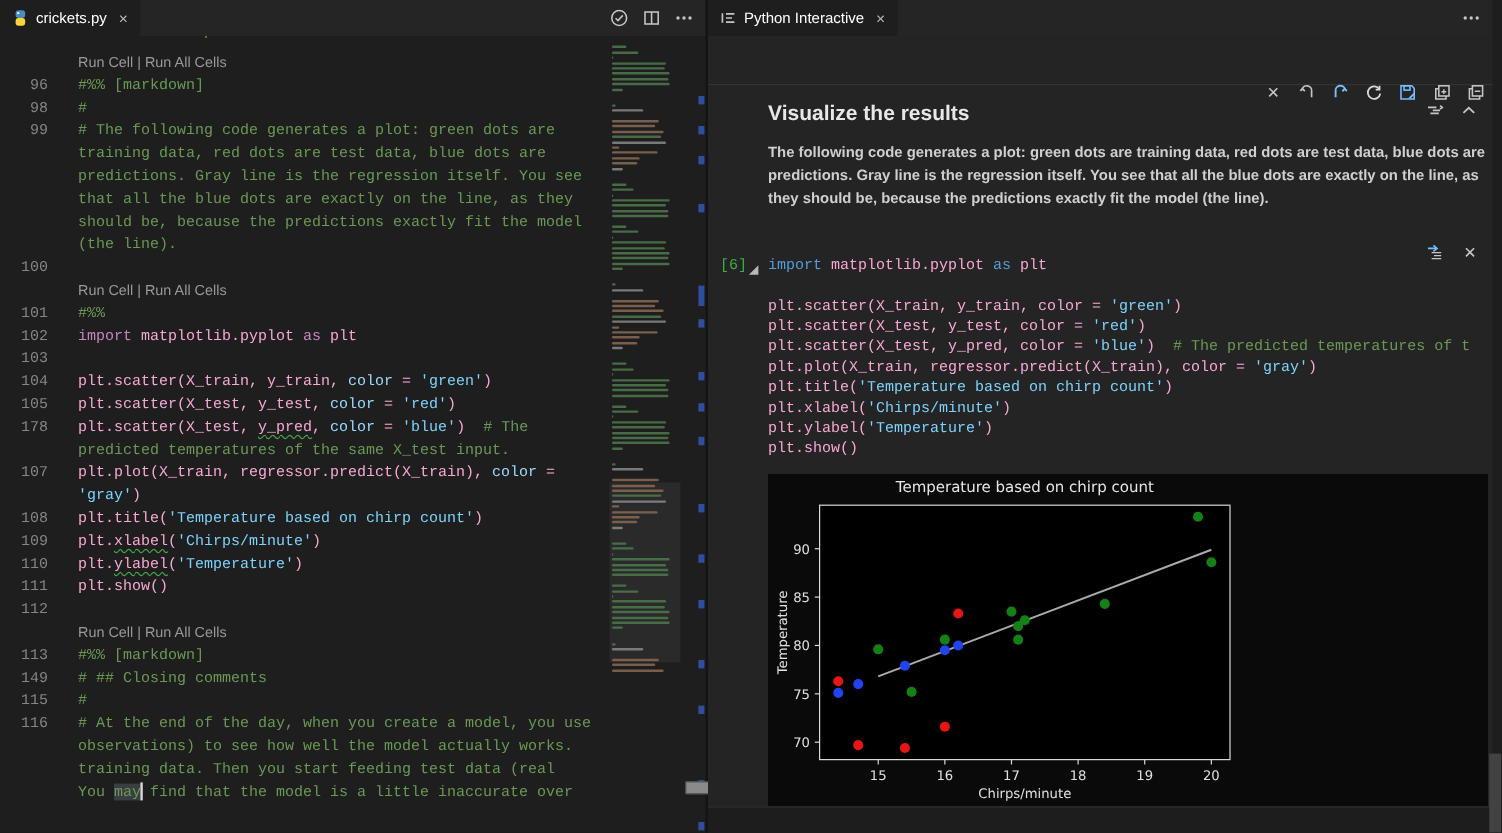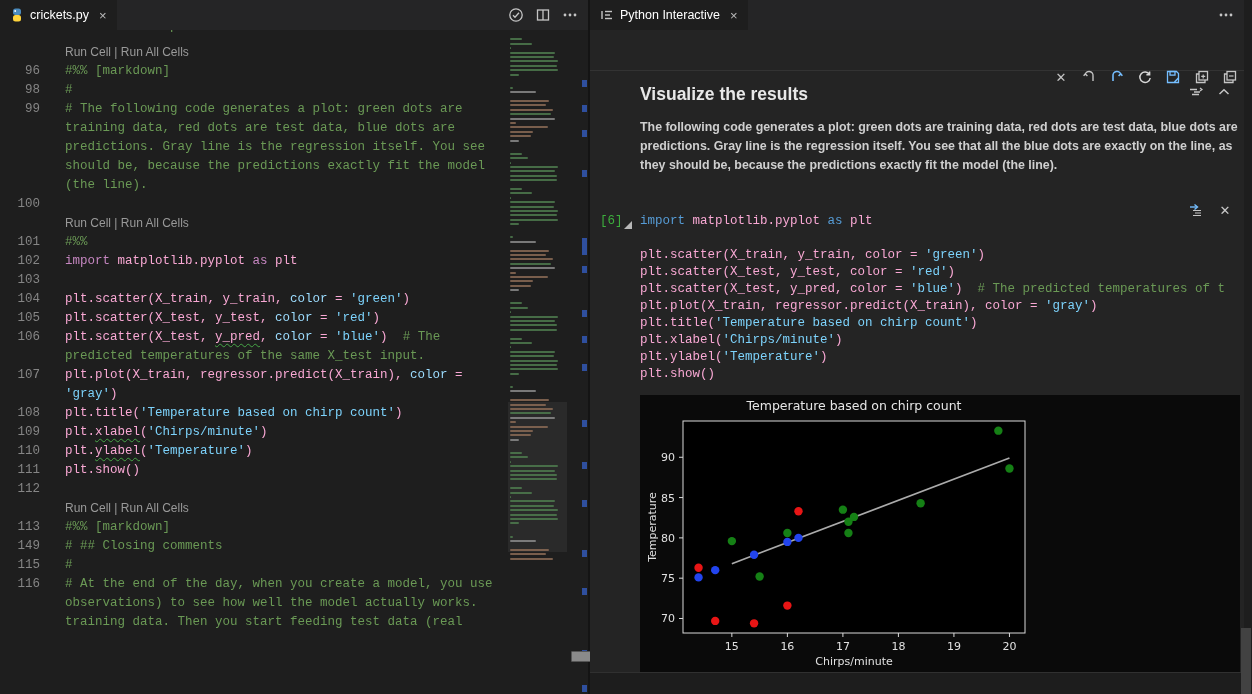--- a/index.html
+++ b/index.html
@@ -101,46 +101,47 @@
 
   <div id="left-editor">
     <div id="clipped-line">model and the predictions are reduced to mathematics?</div>
     <div id="code-scroll">
         <div class="crow"><span class="ln"></span><span class="ctext lenstxt">Run Cell | Run All Cells</span></div>
         <div class="crow"><span class="ln">96</span><span class="ctext"><span class="tk-c">#%% [markdown]</span></span></div>
         <div class="crow"><span class="ln">98</span><span class="ctext"><span class="tk-c">#</span></span></div>
         <div class="crow"><span class="ln">99</span><span class="ctext"><span class="tk-c"># The following code generates a plot: green dots are</span></span></div>
         <div class="crow"><span class="ln"></span><span class="ctext"><span class="tk-c">training data, red dots are test data, blue dots are</span></span></div>
         <div class="crow"><span class="ln"></span><span class="ctext"><span class="tk-c">predictions. Gray line is the regression itself. You see</span></span></div>
+        <div class="crow"><span class="ln"></span><span class="ctext"><span class="tk-c">that all the blue dots are exactly on the line, as they</span></span></div>
         <div class="crow"><span class="ln"></span><span class="ctext"><span class="tk-c">should be, because the predictions exactly fit the model</span></span></div>
         <div class="crow"><span class="ln"></span><span class="ctext"><span class="tk-c">(the line).</span></span></div>
         <div class="crow"><span class="ln">100</span><span class="ctext"></span></div>
         <div class="crow"><span class="ln"></span><span class="ctext lenstxt">Run Cell | Run All Cells</span></div>
         <div class="crow"><span class="ln">101</span><span class="ctext"><span class="tk-c">#%%</span></span></div>
         <div class="crow"><span class="ln">102</span><span class="ctext"><span class="tk-k">import</span><span class="tk-d"> matplotlib.pyplot </span><span class="tk-k">as</span><span class="tk-d"> plt</span></span></div>
         <div class="crow"><span class="ln">103</span><span class="ctext"></span></div>
         <div class="crow"><span class="ln">104</span><span class="ctext"><span class="tk-d">plt.scatter(X_train, y_train, </span><span class="tk-p">color</span><span class="tk-d"> = </span><span class="tk-s">'green'</span><span class="tk-d">)</span></span></div>
         <div class="crow"><span class="ln">105</span><span class="ctext"><span class="tk-d">plt.scatter(X_test, y_test, </span><span class="tk-p">color</span><span class="tk-d"> = </span><span class="tk-s">'red'</span><span class="tk-d">)</span></span></div>
-        <div class="crow"><span class="ln">106</span><span class="ctext"><span class="tk-d">plt.scatter(X_test, </span><span class="tk-d sq">y_pred</span><span class="tk-d">, </span><span class="tk-p">color</span><span class="tk-d"> = </span><span class="tk-s">'blue'</span><span class="tk-d">)  </span><span class="tk-c"># The</span></span></div>
+        <div class="crow"><span class="ln">178</span><span class="ctext"><span class="tk-d">plt.scatter(X_test, </span><span class="tk-d sq">y_pred</span><span class="tk-d">, </span><span class="tk-p">color</span><span class="tk-d"> = </span><span class="tk-s">'blue'</span><span class="tk-d">)  </span><span class="tk-c"># The</span></span></div>
         <div class="crow"><span class="ln"></span><span class="ctext"><span class="tk-c">predicted temperatures of the same X_test input.</span></span></div>
         <div class="crow"><span class="ln">107</span><span class="ctext"><span class="tk-d">plt.plot(X_train, regressor.predict(X_train), </span><span class="tk-p">color</span><span class="tk-d"> =</span></span></div>
         <div class="crow"><span class="ln"></span><span class="ctext"><span class="tk-s">'gray'</span><span class="tk-d">)</span></span></div>
         <div class="crow"><span class="ln">108</span><span class="ctext"><span class="tk-d">plt.title(</span><span class="tk-s">'Temperature based on chirp count'</span><span class="tk-d">)</span></span></div>
         <div class="crow"><span class="ln">109</span><span class="ctext"><span class="tk-d">plt.</span><span class="tk-d sq">xlabel</span><span class="tk-d">(</span><span class="tk-s">'Chirps/minute'</span><span class="tk-d">)</span></span></div>
         <div class="crow"><span class="ln">110</span><span class="ctext"><span class="tk-d">plt.</span><span class="tk-d sq">ylabel</span><span class="tk-d">(</span><span class="tk-s">'Temperature'</span><span class="tk-d">)</span></span></div>
         <div class="crow"><span class="ln">111</span><span class="ctext"><span class="tk-d">plt.show()</span></span></div>
         <div class="crow"><span class="ln">112</span><span class="ctext"></span></div>
         <div class="crow"><span class="ln"></span><span class="ctext lenstxt">Run Cell | Run All Cells</span></div>
         <div class="crow"><span class="ln">113</span><span class="ctext"><span class="tk-c">#%% [markdown]</span></span></div>
         <div class="crow"><span class="ln">149</span><span class="ctext"><span class="tk-c"># ## Closing comments</span></span></div>
         <div class="crow"><span class="ln">115</span><span class="ctext"><span class="tk-c">#</span></span></div>
         <div class="crow"><span class="ln">116</span><span class="ctext"><span class="tk-c"># At the end of the day, when you create a model, you use</span></span></div>
         <div class="crow"><span class="ln"></span><span class="ctext"><span class="tk-c">observations) to see how well the model actually works.</span></span></div>
         <div class="crow"><span class="ln"></span><span class="ctext"><span class="tk-c">training data. Then you start feeding test data (real</span></span></div>
-        <div class="crow"><span class="ln"></span></div>
+        <div class="crow"><span class="ln"></span><span class="ctext"><span class="tk-c">You </span><span class="tk-c sel">may</span><span class="cursor"></span><span class="tk-c"> find that the model is a little inaccurate over</span></span></div>
       </div>
     <div id="minimap">
         <div id="minimap-slider"></div>
         <div class="mmbar" style="top: 8.4px; width: 11.9px; background: rgb(78, 122, 78);"></div>
         <div class="mmbar" style="top: 12.8px; width: 22.1px; background: rgb(78, 122, 78);"></div>
         <div class="mmbar" style="top: 17.2px; width: 0.85px; background: rgb(78, 122, 78);"></div>
         <div class="mmbar" style="top: 21.6px; width: 45.05px; background: rgb(78, 122, 78);"></div>
         <div class="mmbar" style="top: 26px; width: 44.2px; background: rgb(78, 122, 78);"></div>
         <div class="mmbar" style="top: 30.4px; width: 47.6px; background: rgb(78, 122, 78);"></div>
         <div class="mmbar" style="top: 34.8px; width: 46.75px; background: rgb(78, 122, 78);"></div>

